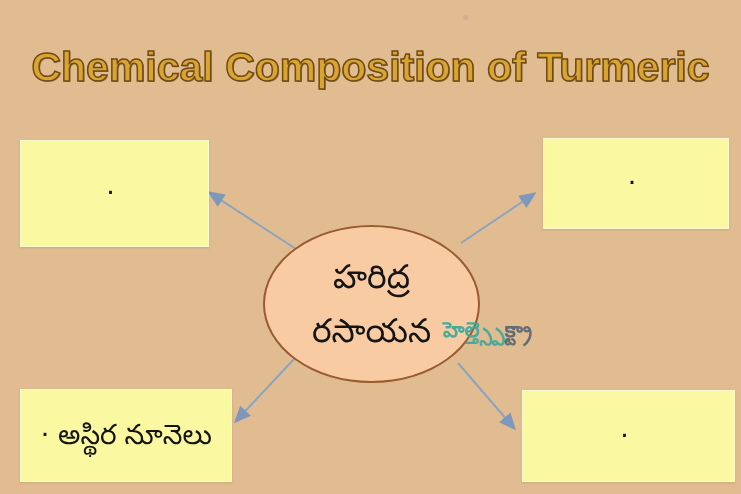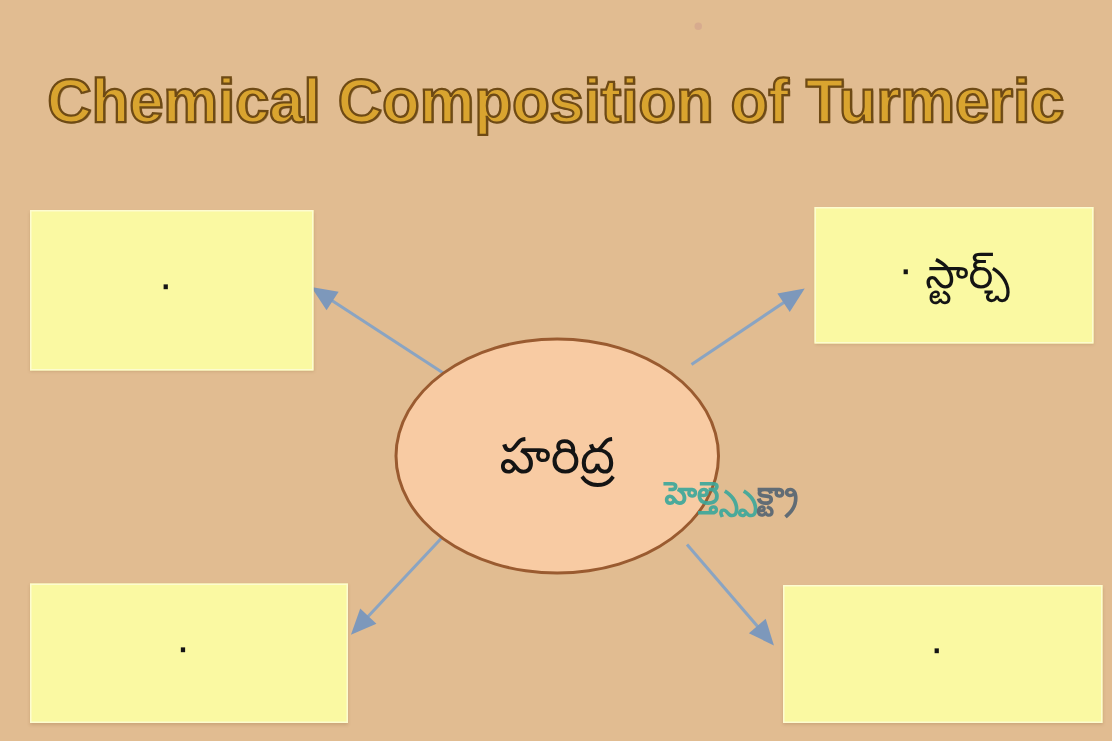--- a/index.html
+++ b/index.html
@@ -113,32 +113,33 @@
     <line x1="295" y1="358" x2="236" y2="421" stroke="#8aa4c2" stroke-width="2" marker-end="url(#ah)"></line>
     <line x1="458" y1="363" x2="514" y2="428" stroke="#8aa4c2" stroke-width="2" marker-end="url(#ah)"></line>
   </svg>
 
   <div class="node-box box-tl">
     <span class="bullet">·</span>
   </div>
 
   <div class="node-box box-tr">
     <span class="bullet">·</span>
-    <span>స్టార్చ్</span>
   </div>
 
   <div class="node-box box-bl">
     <span class="bullet">·</span>
+    <span>అస్థిర నూనెలు</span>
   </div>
 
   <div class="node-box box-br">
     <span class="bullet">·</span>
   </div>
 
   <div class="center-ellipse">
     <div class="eline">హరిద్ర</div>
+    <div class="eline">రసాయన</div>
   </div>
 
   <div class="watermark">
     <span class="wm1">హెల్త్</span><span class="wm2">స్పెక్ట్రా</span>
   </div>
 
 </div>
 
 </body></html>

